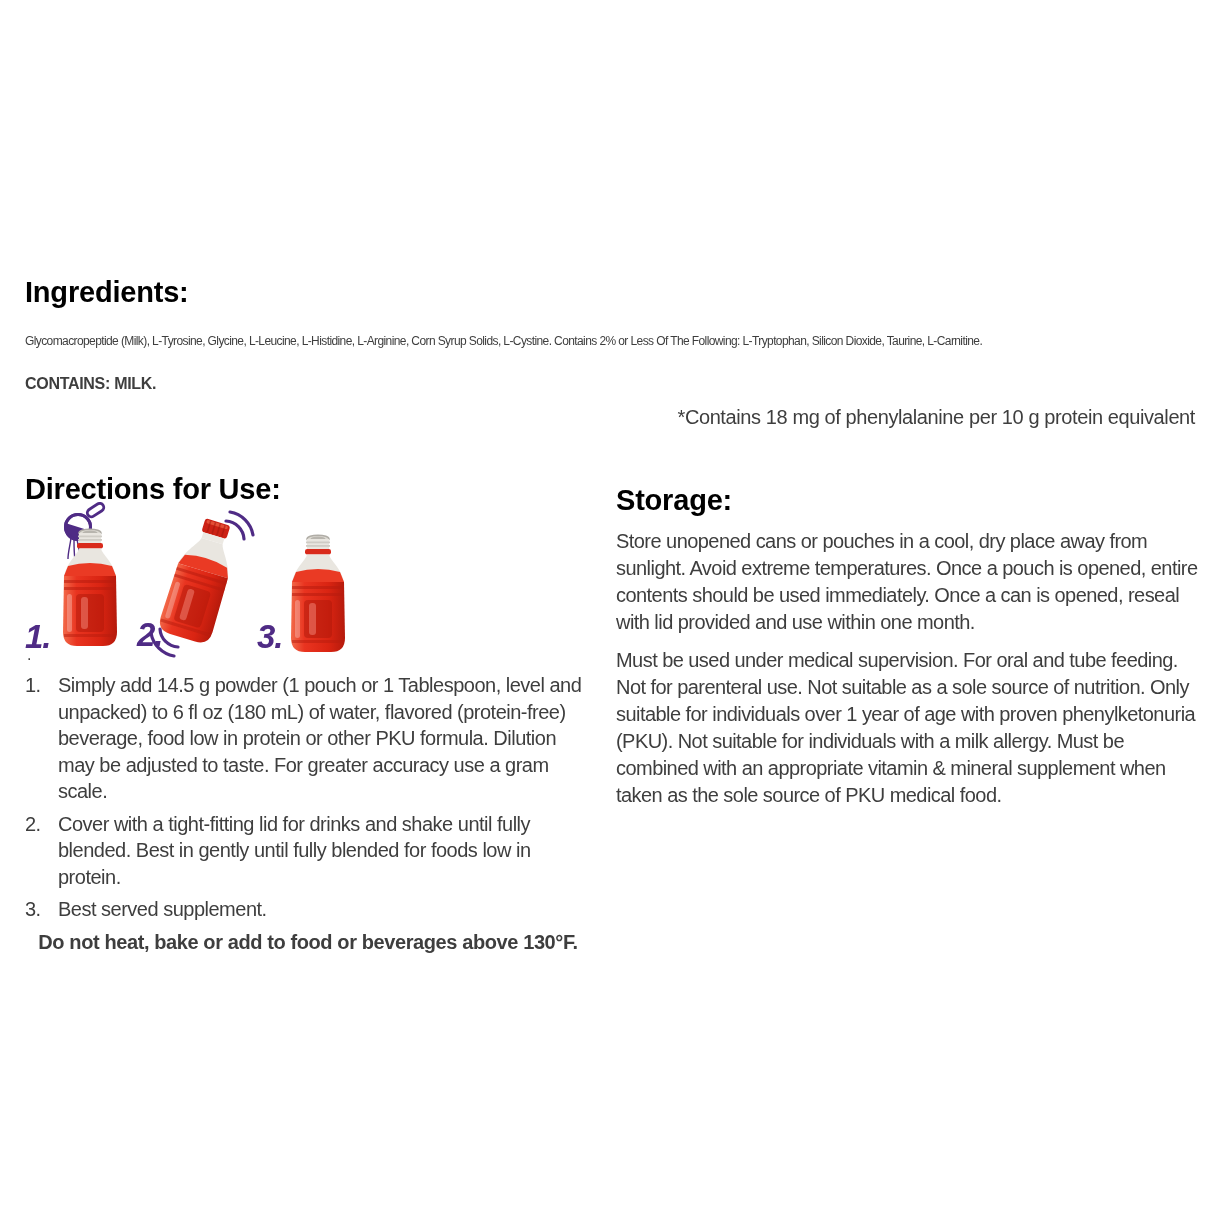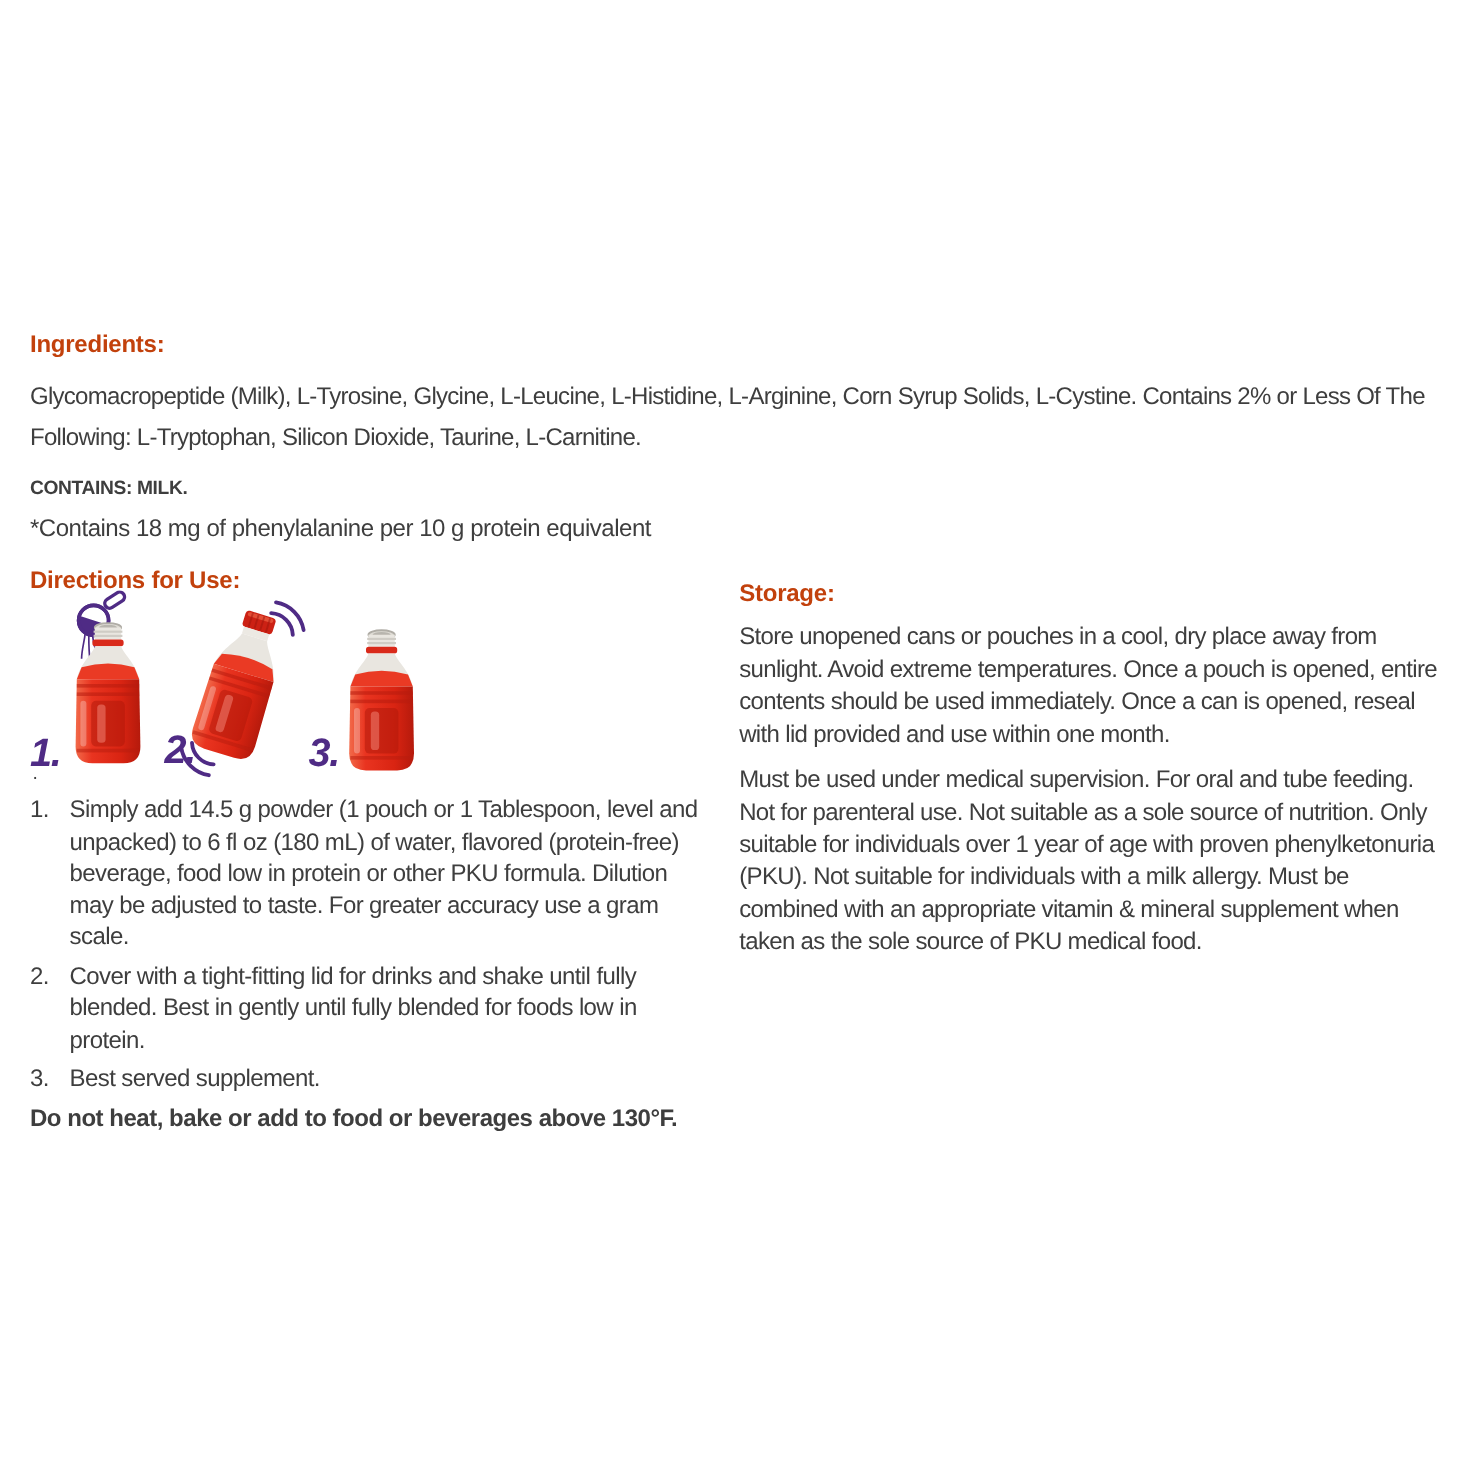--- a/index.html
+++ b/index.html
@@ -7,43 +7,44 @@
     width:1214px;height:1214px;
     background:#ffffff;
     font-family:"Liberation Sans", sans-serif;
     color:#3e3e3e;
     position:relative;
     overflow:hidden;
   }
   .section{position:absolute;}
   h1.label-head{
     margin:0;
-    font-size:20px;
+    font-size:29px;
     font-weight:800;
     letter-spacing:-0.2px;
-    color:#c2410c;
+    color:#000000;
   }
   
   #ingredients-section{left:25px;top:276px;width:1170px;}
   #ingredients-section p.body{
     margin:15px 0 0 0;
-    font-size:20px;
+    font-size:12px;
     line-height:34px;
     letter-spacing:-0.6px;
   }
   #ingredients-section p.allergen{
     margin:17px 0 0 0;
     font-size:16px;
     font-weight:700;
     letter-spacing:-0.3px;
   }
   #ingredients-section p.note{
     margin:13px 0 0 0;
     font-size:20px;
     letter-spacing:-0.4px;
+    text-align:right;
   }
   
   #left-column{left:25px;top:473px;width:566px;}
   .figures{
     position:relative;
     height:152px;
     margin-top:2px;
   }
   .figures .fig{position:absolute;}
   .step-num{
@@ -68,20 +69,21 @@
     letter-spacing:-0.5px;
   }
   ol.steps li{display:flex;margin:0 0 6px 0;}
   ol.steps .num{flex:0 0 33px;}
   ol.steps .txt{flex:1;}
   p.warning{
     margin:8px 0 0 0;
     font-size:20px;
     font-weight:700;
     letter-spacing:-0.4px;
+    text-align:center;
   }
   
   #right-column{left:616px;top:484px;width:588px;}
   #right-column p.body{
     margin:11px 0 0 0;
     font-size:20px;
     line-height:27px;
     letter-spacing:-0.55px;
   }
   #right-column h1.notice-head{margin:20px 0 0 0;}

